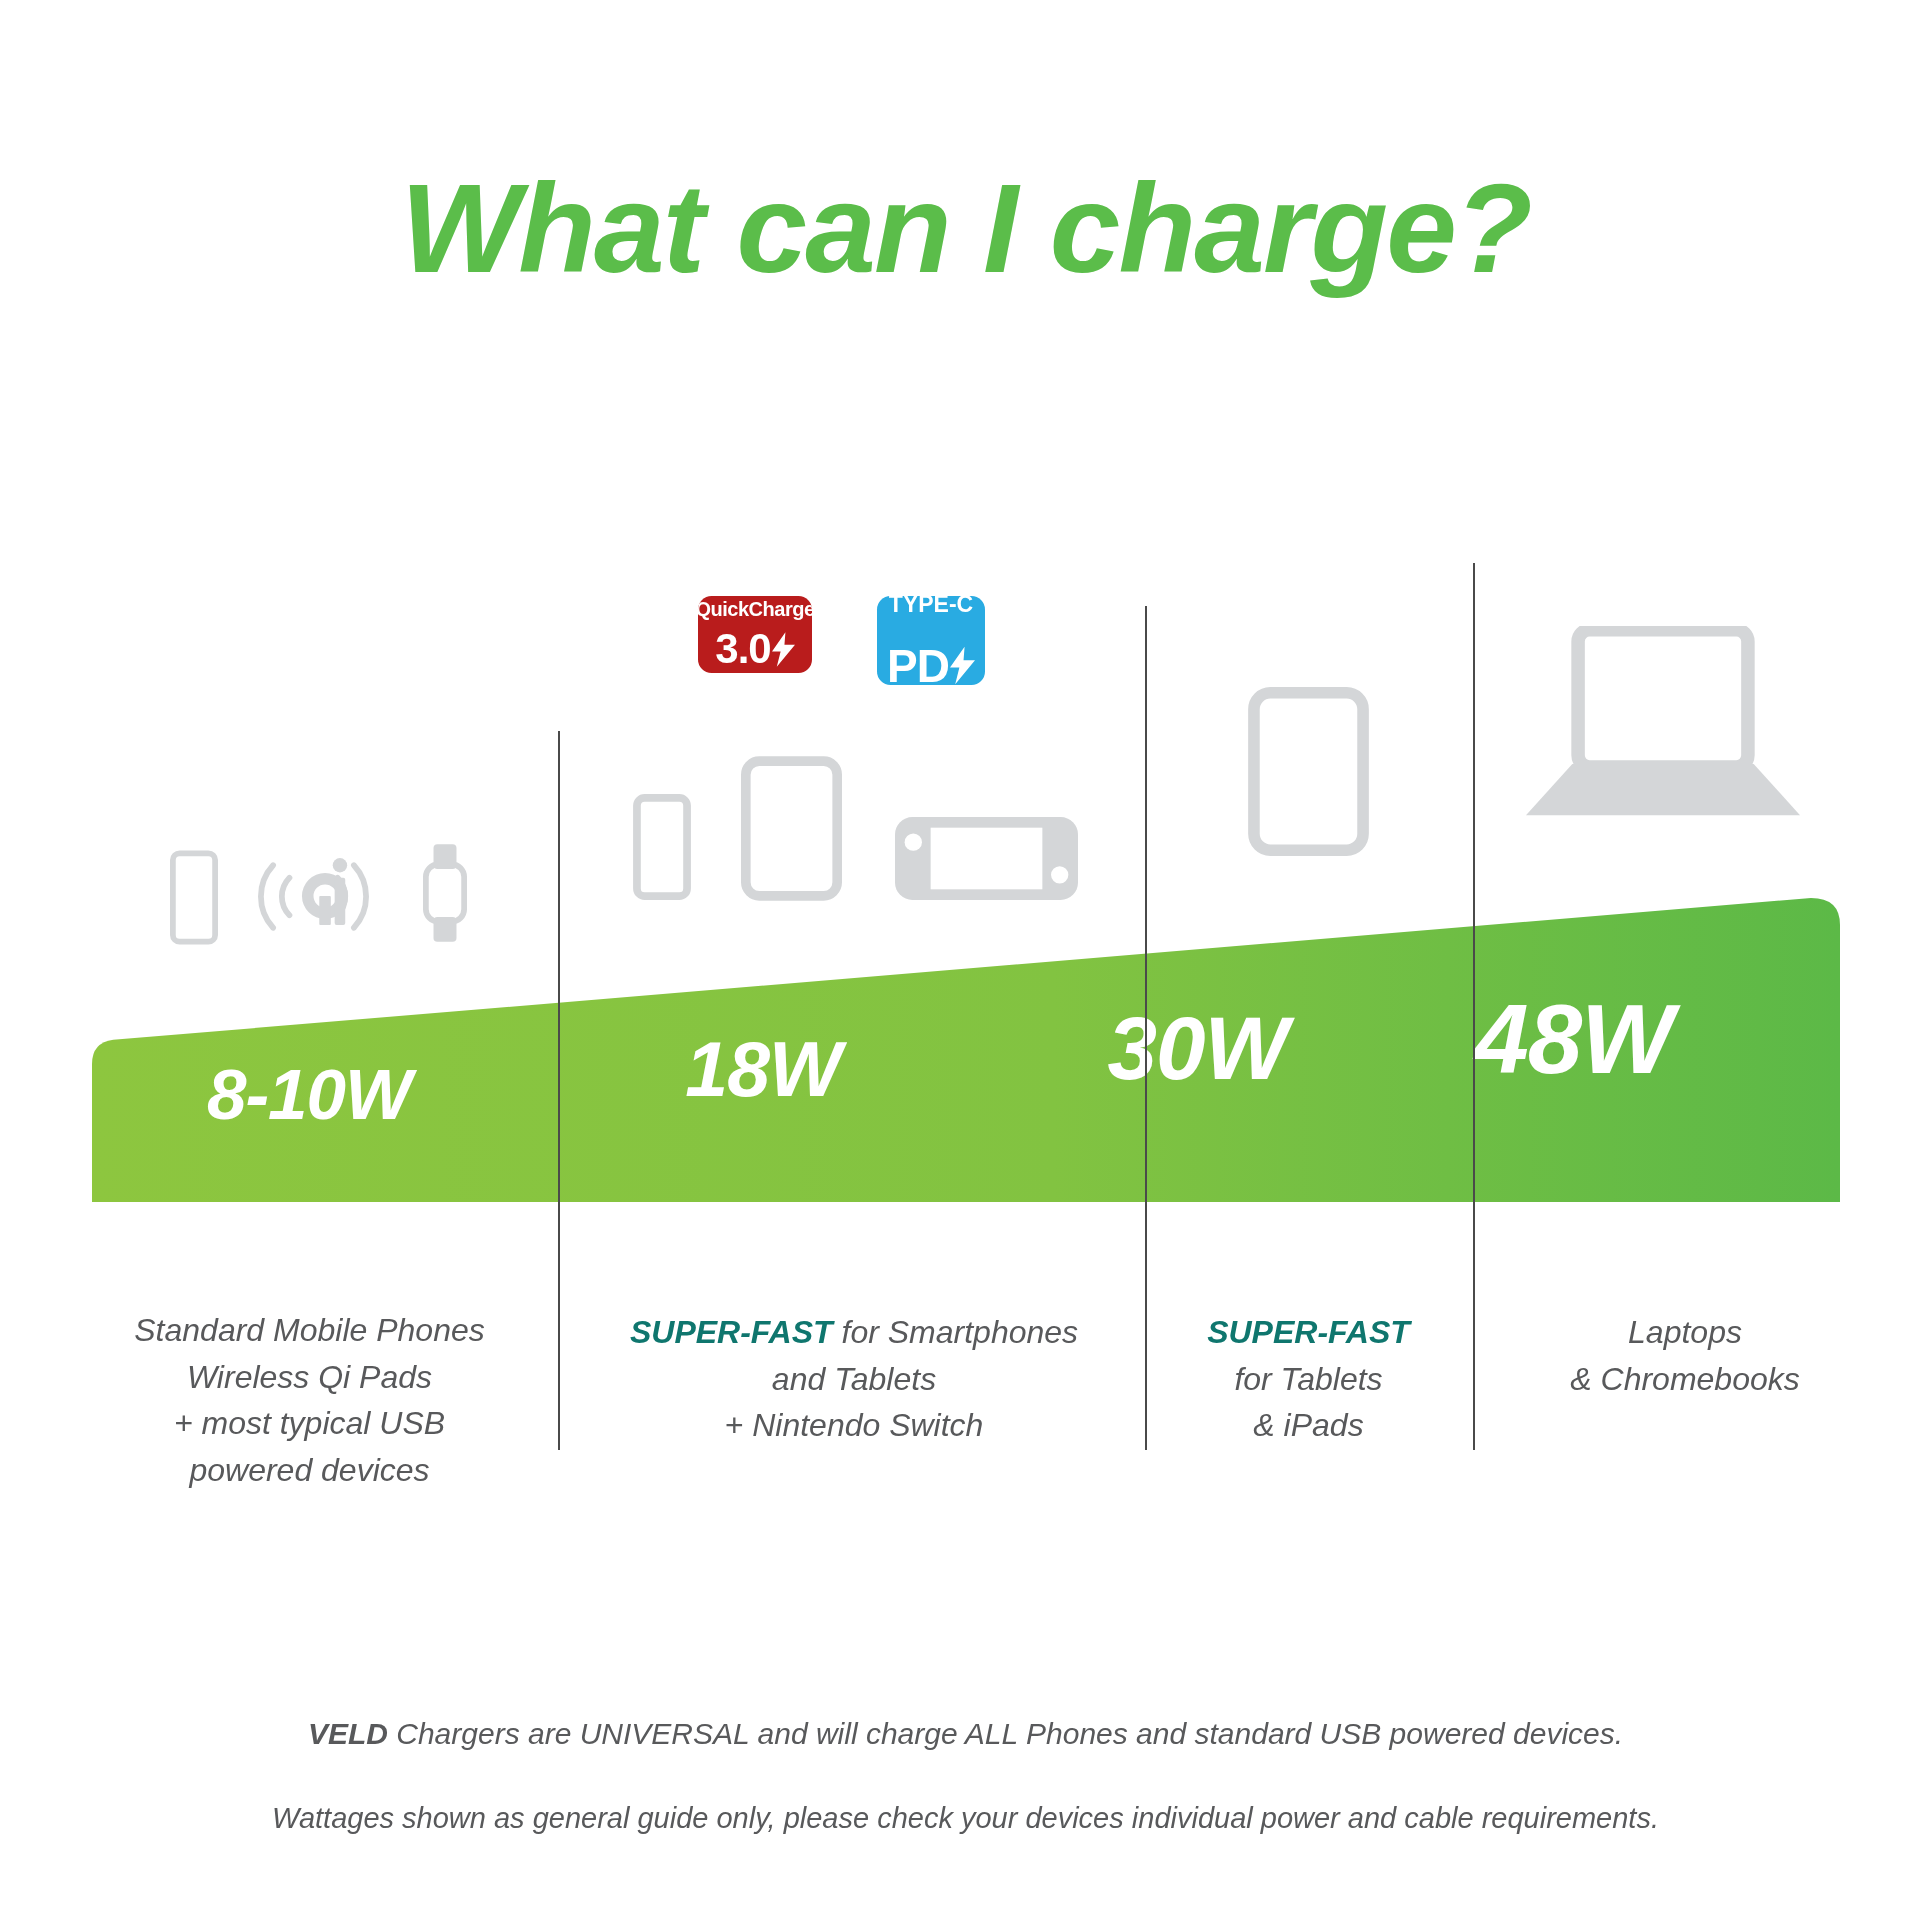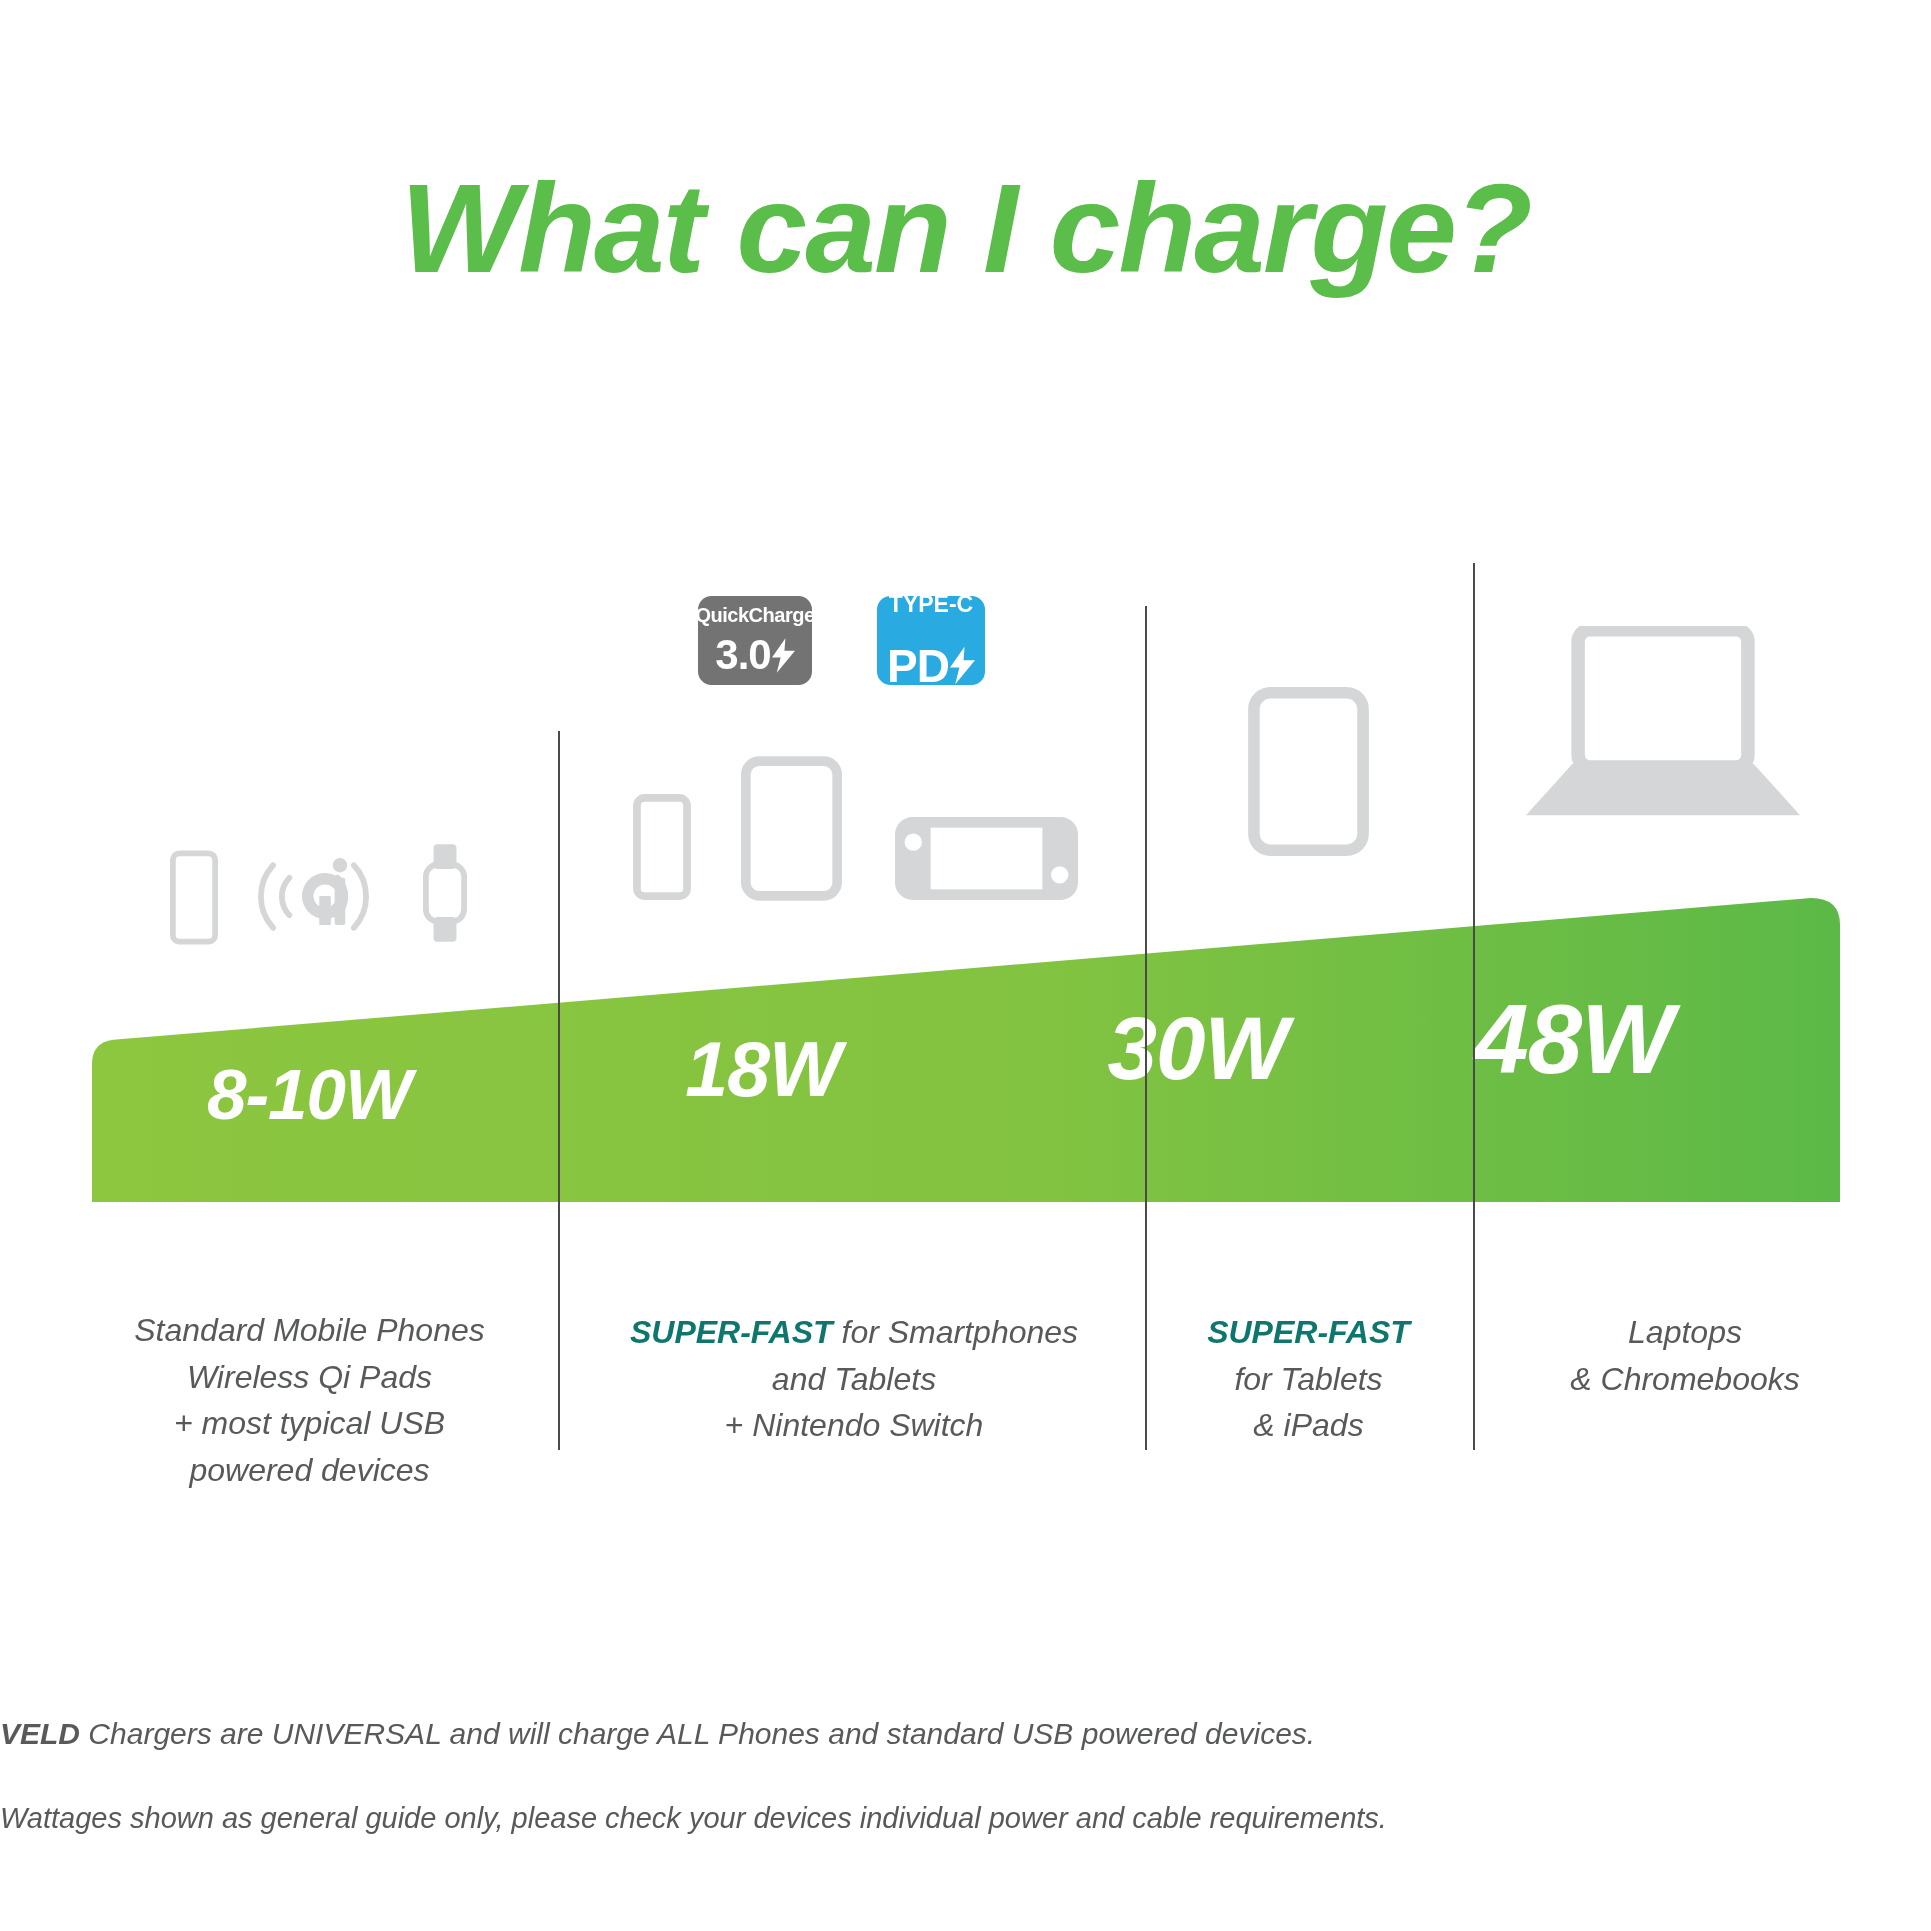--- a/index.html
+++ b/index.html
@@ -98,22 +98,22 @@
   }
   .badge .b-bot {
     font-family: "Liberation Sans", sans-serif;
     font-weight: bold;
     line-height: 1;
     display: flex;
     align-items: center;
   }
   #badge-qc {
     left: 698px; top: 596px;
-    width: 114px; height: 89px;
-    background: #737373;
+    width: 114px; height: 77px;
+    background: #b91c1c;
     gap: 8px;
   }
   #badge-qc .b-top { font-size: 20px; letter-spacing: -0.5px; margin-bottom: 1.9px; }
   #badge-qc .b-bot { font-size: 42px; letter-spacing: -1px; }
   #badge-pd {
     left: 877px; top: 596px;
     width: 108px; height: 89px;
     background: #29abe2;
     gap: 26px;
   }
@@ -123,21 +123,21 @@
 
   
   .device { position: absolute; }
   .device svg { display: block; }
 
   
   .footer-line {
     position: absolute;
     left: 0;
     width: 1931px;
-    text-align: left;
+    text-align: center;
     font-family: "Liberation Sans", sans-serif;
     font-style: italic;
     color: #58595b;
     white-space: nowrap;
   }
   #footer1 { top: 1717px; font-size: 30px; }
   #footer2 { top: 1802px; font-size: 29px; }
   .brand { font-weight: bold; font-style: italic; }
 </style>
 </head>

